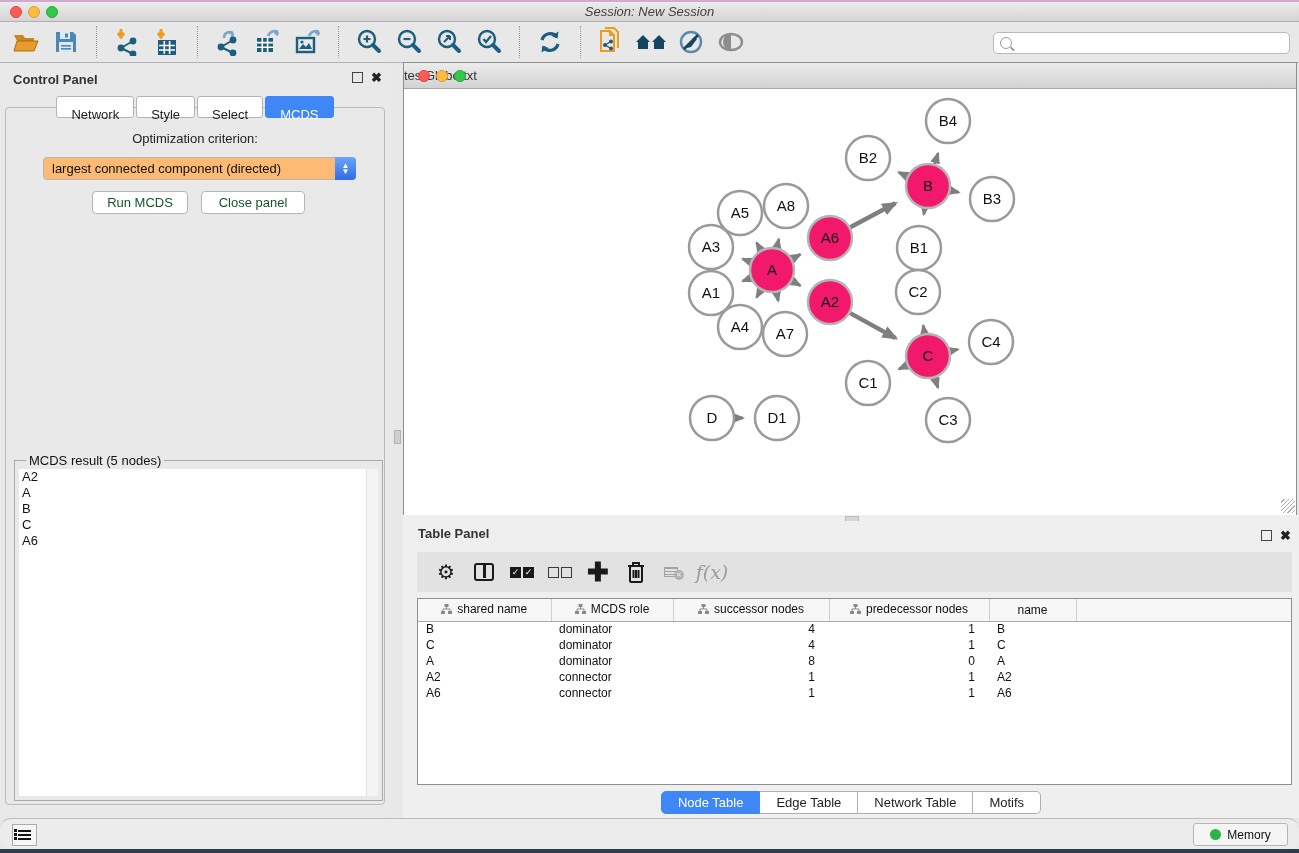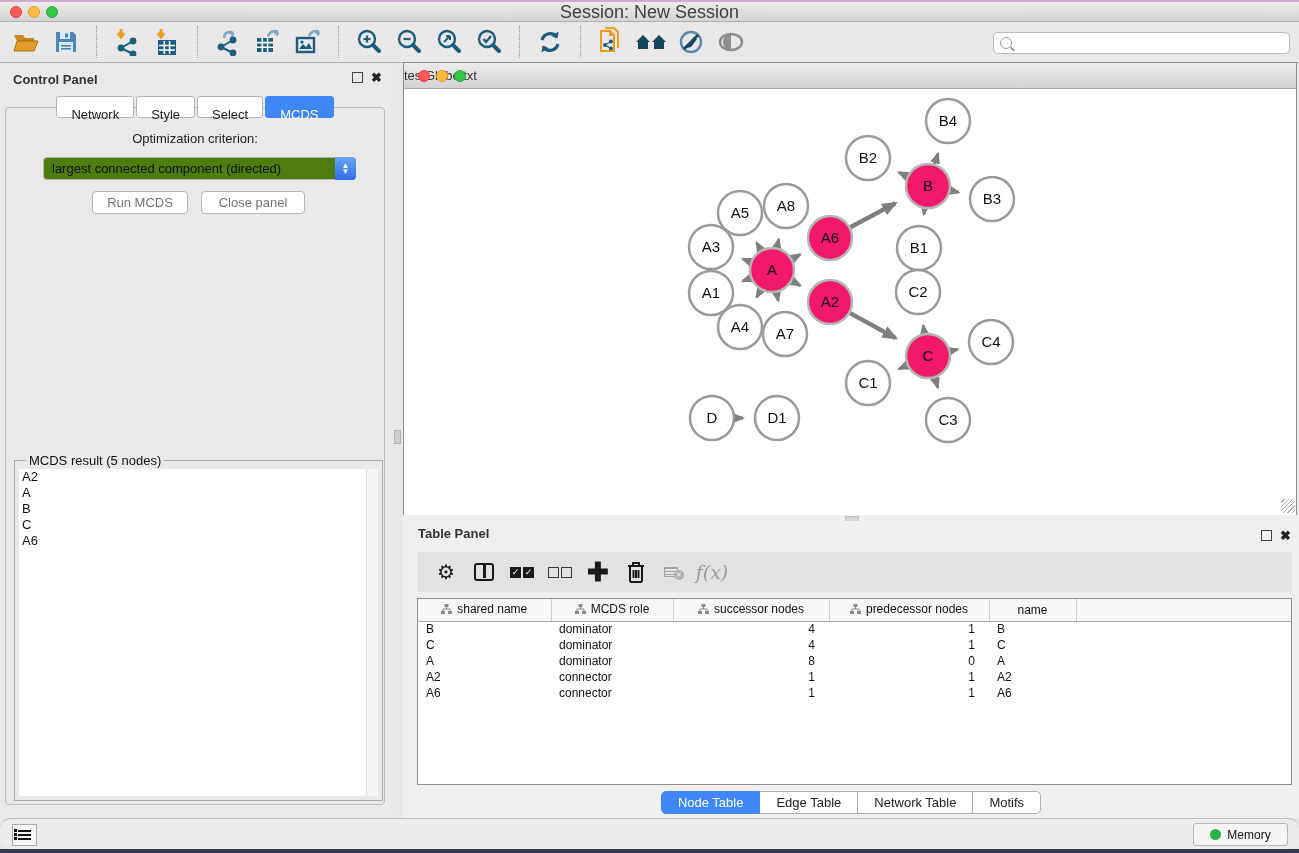--- a/index.html
+++ b/index.html
@@ -7,21 +7,21 @@
   body { font-family:"Liberation Sans", sans-serif; background:#e8e8e8; position:relative; overflow:hidden; }
   .abs { position:absolute; }
 
   
   .wall-top { left:0; top:0; width:1299px; height:2px; background:#d2a9cf; }
   .wall-bottom { left:0; top:849px; width:1299px; height:4px; background:#303a4c; }
 
   
   .titlebar { left:0; top:2px; width:1299px; height:20px;
     background:linear-gradient(#ececec,#d4d4d4); border-bottom:1px solid #b0b0b0; }
-  .titlebar .title { width:100%; text-align:center; line-height:20px; font-size:18px; color:#404040; }
+  .titlebar .title { width:100%; text-align:center; line-height:20px; font-size:13px; color:#404040;font-style:italic; }
   .tl { position:absolute; width:12px; height:12px; border-radius:50%; top:4px; }
   .tl.red    { left:10px; background:#fc5b57; border:1px solid #d94643; }
   .tl.yellow { left:28px; background:#fdbc40; border:1px solid #dd9d33; }
   .tl.green  { left:46px; background:#34c84a; border:1px solid #28a737; }
 
   
   .toolbar { left:0; top:22px; width:1299px; height:41px; background:#e8e8e8;
     border-bottom:1px solid #b3b3b3; display:flex; align-items:center; }
   .tb-group { display:flex; align-items:center; height:100%; padding:0 6px; }
   .tb-sep { width:1px; height:32px; border-left:1px dotted #9a9a9a; margin:0 4px; }
@@ -39,29 +39,29 @@
   .cp-title { left:13px; top:9px; }
   .panel-icons { position:absolute; right:8px; top:9px; display:flex; gap:8px; align-items:center; }
   .float-ic { width:11px; height:11px; border:1.5px solid #444; background:transparent; }
   .close-ic { font-size:13px; font-weight:bold; color:#222; line-height:11px; }
   .cp-box { left:5px; top:44px; width:380px; height:698px; border:1px solid #bbb; border-radius:4px; }
   .cp-tabs { left:0; top:33px; width:390px; display:flex; justify-content:center; gap:2px; }
   .seg-btn { height:22px; padding:8px 14px; font-size:13px; color:#222; background:#fff;
     border:1px solid #b3b3b3; border-radius:3px; line-height:20px; }
   .seg-btn.active { background:#3f86f7; border-color:#3f86f7; color:#fff; }
   .opt-label { left:0; top:68px; width:390px; text-align:center; font-size:13px; color:#222; }
-  .dropdown { left:43px; top:94px; width:313px; height:23px; background:#4d7c0f; border:1px solid #b5b5b5;
+  .dropdown { left:43px; top:94px; width:313px; height:23px; background:#fdba74; border:1px solid #b5b5b5;
     border-radius:4px; display:flex; align-items:center; }
   .dropdown .dd-text { flex:1; font-size:13px; color:#111; padding-left:8px; white-space:nowrap; overflow:hidden; }
   .dd-stepper { width:21px; height:23px; margin-right:-1px; border-radius:0 4px 4px 0;
     background:linear-gradient(#6aa5f8,#2e6ee5); display:flex; flex-direction:column;
     align-items:center; justify-content:center; color:#fff; }
   .dd-stepper span { font-size:8px; line-height:6px; }
   .cp-btn { position:absolute; top:128px; height:23px; background:#fff; border:1px solid #b5b5b5;
-    border-radius:4px; font-size:13px; color:#737373; text-align:center; line-height:21px; }
+    border-radius:4px; font-size:13px; color:#14532d; text-align:center; line-height:21px; }
   .run-btn { left:92px; width:96px; }
   .closep-btn { left:201px; width:104px; }
   .result-fieldset { left:14px; top:397px; width:369px; height:341px; border:1px solid #a8a8a8; }
   .result-legend { position:absolute; left:11px; top:-8px; background:#e9e9e9; padding:0 3px; font-size:13px; color:#111; }
   .result-list { position:absolute; left:4px; top:8px; right:16px; bottom:4px; background:#fff; overflow:hidden; }
   .result-scroll { position:absolute; right:4px; top:8px; width:12px; bottom:4px; background:#f4f4f4; border-left:1px solid #e0e0e0; }
   .result-item { font-size:13px; color:#111; line-height:16px; padding-left:3px; }
 
   
   .vdivider { left:390px; top:63px; width:13px; height:755px; background:#e8e8e8; }

